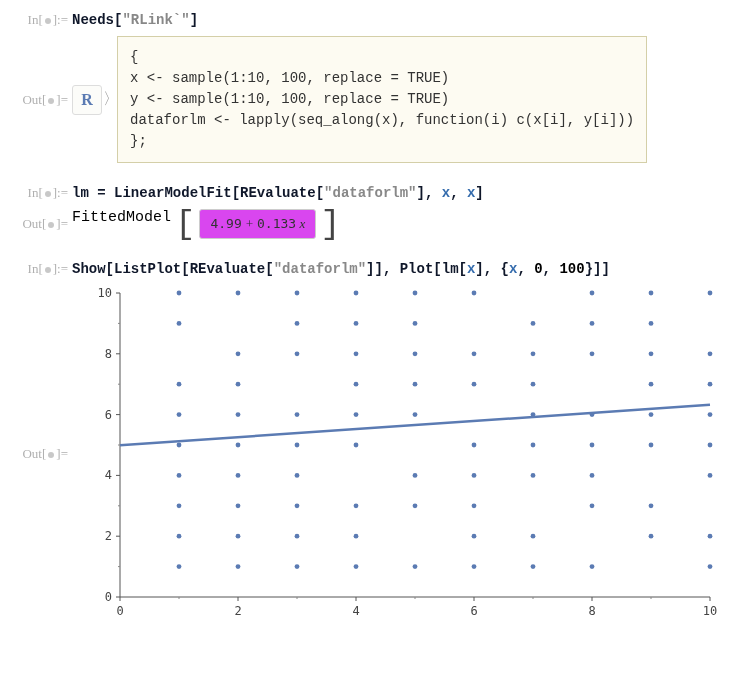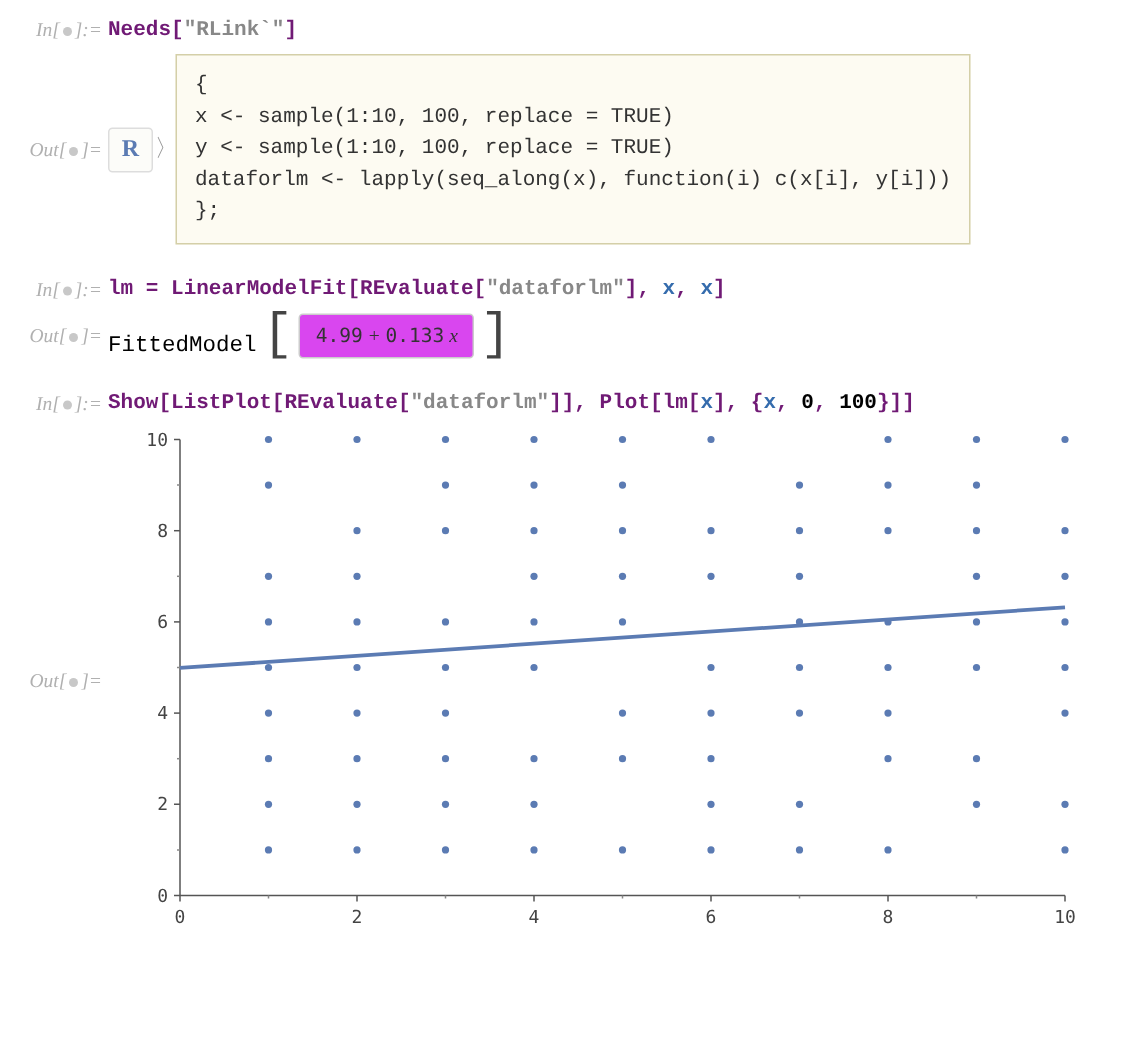--- a/index.html
+++ b/index.html
@@ -11,42 +11,41 @@
       width: 750px;
     }
     .cell-row {
       display: flex;
       align-items: center;
       margin-bottom: 6px;
     }
     .cell-row.top-align { align-items: flex-start; }
     .label {
       color: #b0b0b0;
-      font-style: italic;
       font-size: 13px;
       width: 64px;
       text-align: right;
       padding-right: 4px;
       flex-shrink: 0;
       font-family: 'Times New Roman', serif;
     }
     .label .bullet {
       display: inline-block;
       width: 6px; height: 6px;
       background: #c8c8c8;
       border-radius: 50%;
       vertical-align: middle;
       margin: 0 2px;
     }
     .code-line {
       font-family: Consolas, 'Courier New', monospace;
       font-weight: bold;
       font-size: 14px;
     }
-    .sym-black { color: #701a75; }
+    .sym-black { color: #0f172a; }
     .sym-str { color: #888; }
     .sym-var { color: #356cad; font-weight: bold; }
     .sym-num { color: #000; }
 
     .r-output {
       display: flex;
       align-items: center;
       margin: 8px 0 22px 0;
     }
     .r-icon {
@@ -78,21 +77,21 @@
       padding: 10px 12px;
       font-family: Consolas, 'Courier New', monospace;
       font-size: 14px;
       color: #333;
       white-space: pre;
       line-height: 1.5;
     }
 
     .fitted-model {
       display: flex;
-      align-items: flex-end;
+      align-items: flex-start;
       font-family: Consolas, 'Courier New', monospace;
       font-size: 15px;
     }
     .fitted-box {
       display: inline-flex;
       align-items: center;
       margin-left: 4px;
     }
     .fitted-bracket {
       font-family: 'Courier New', monospace;

